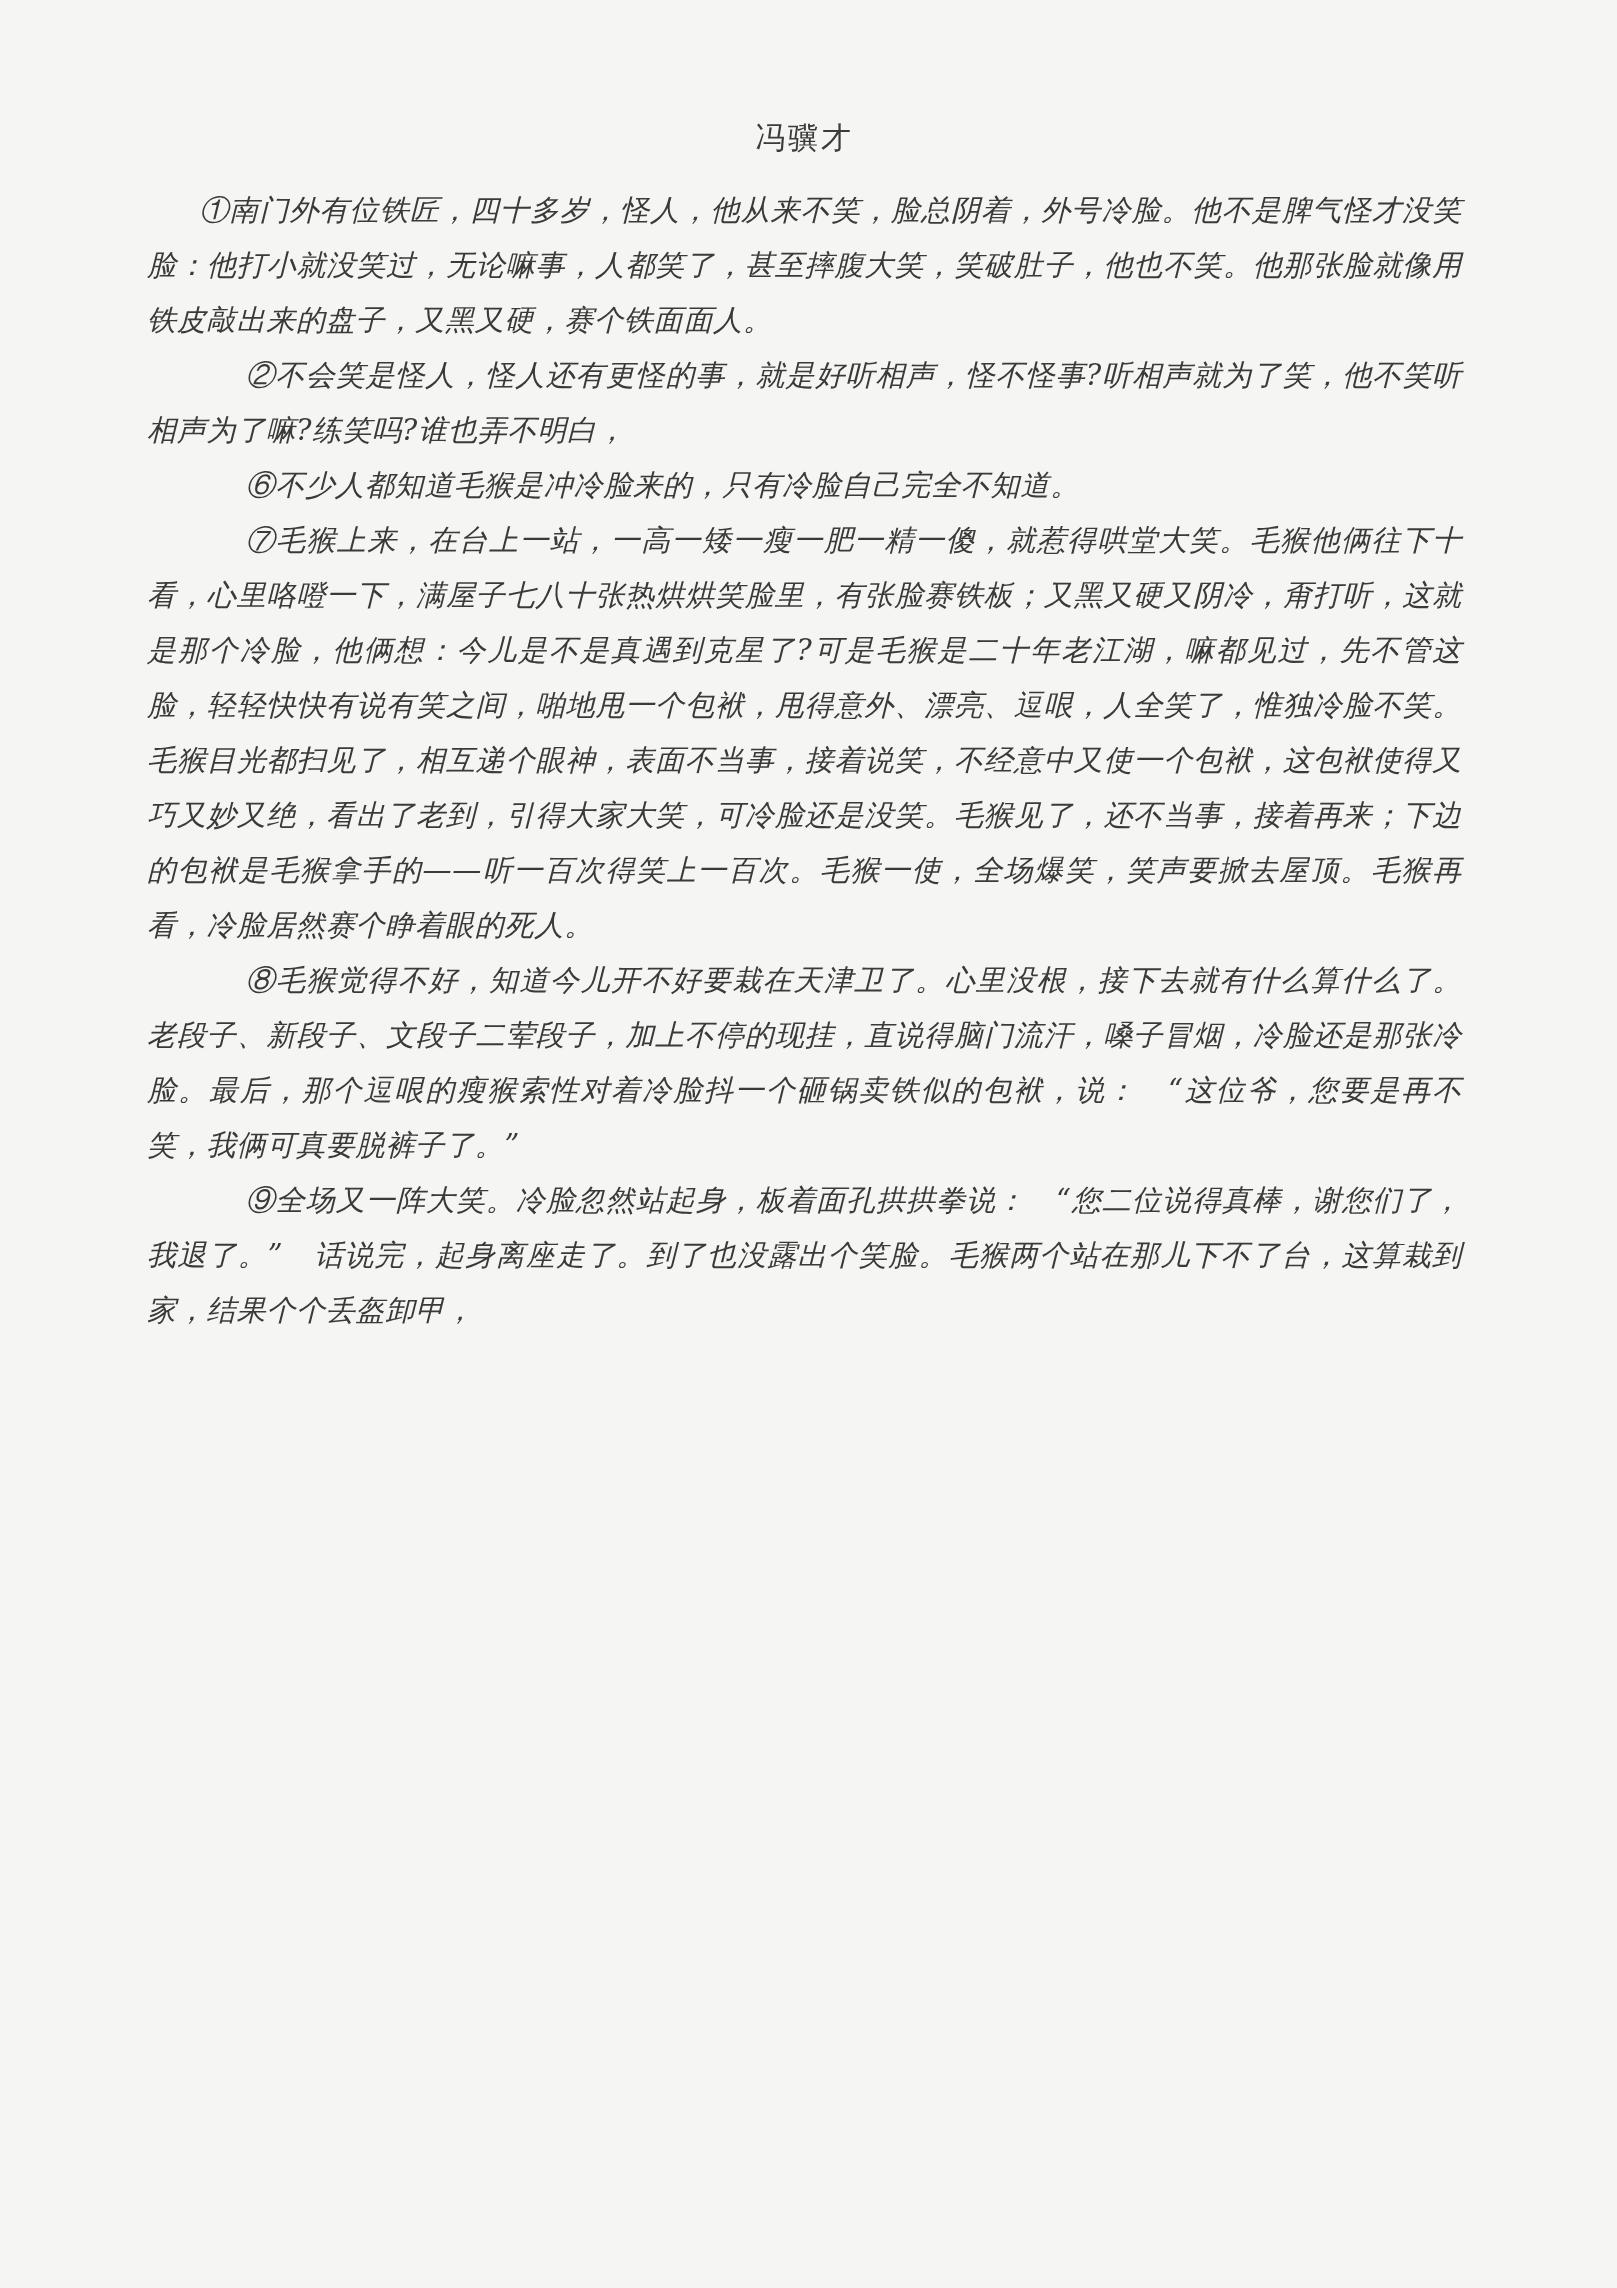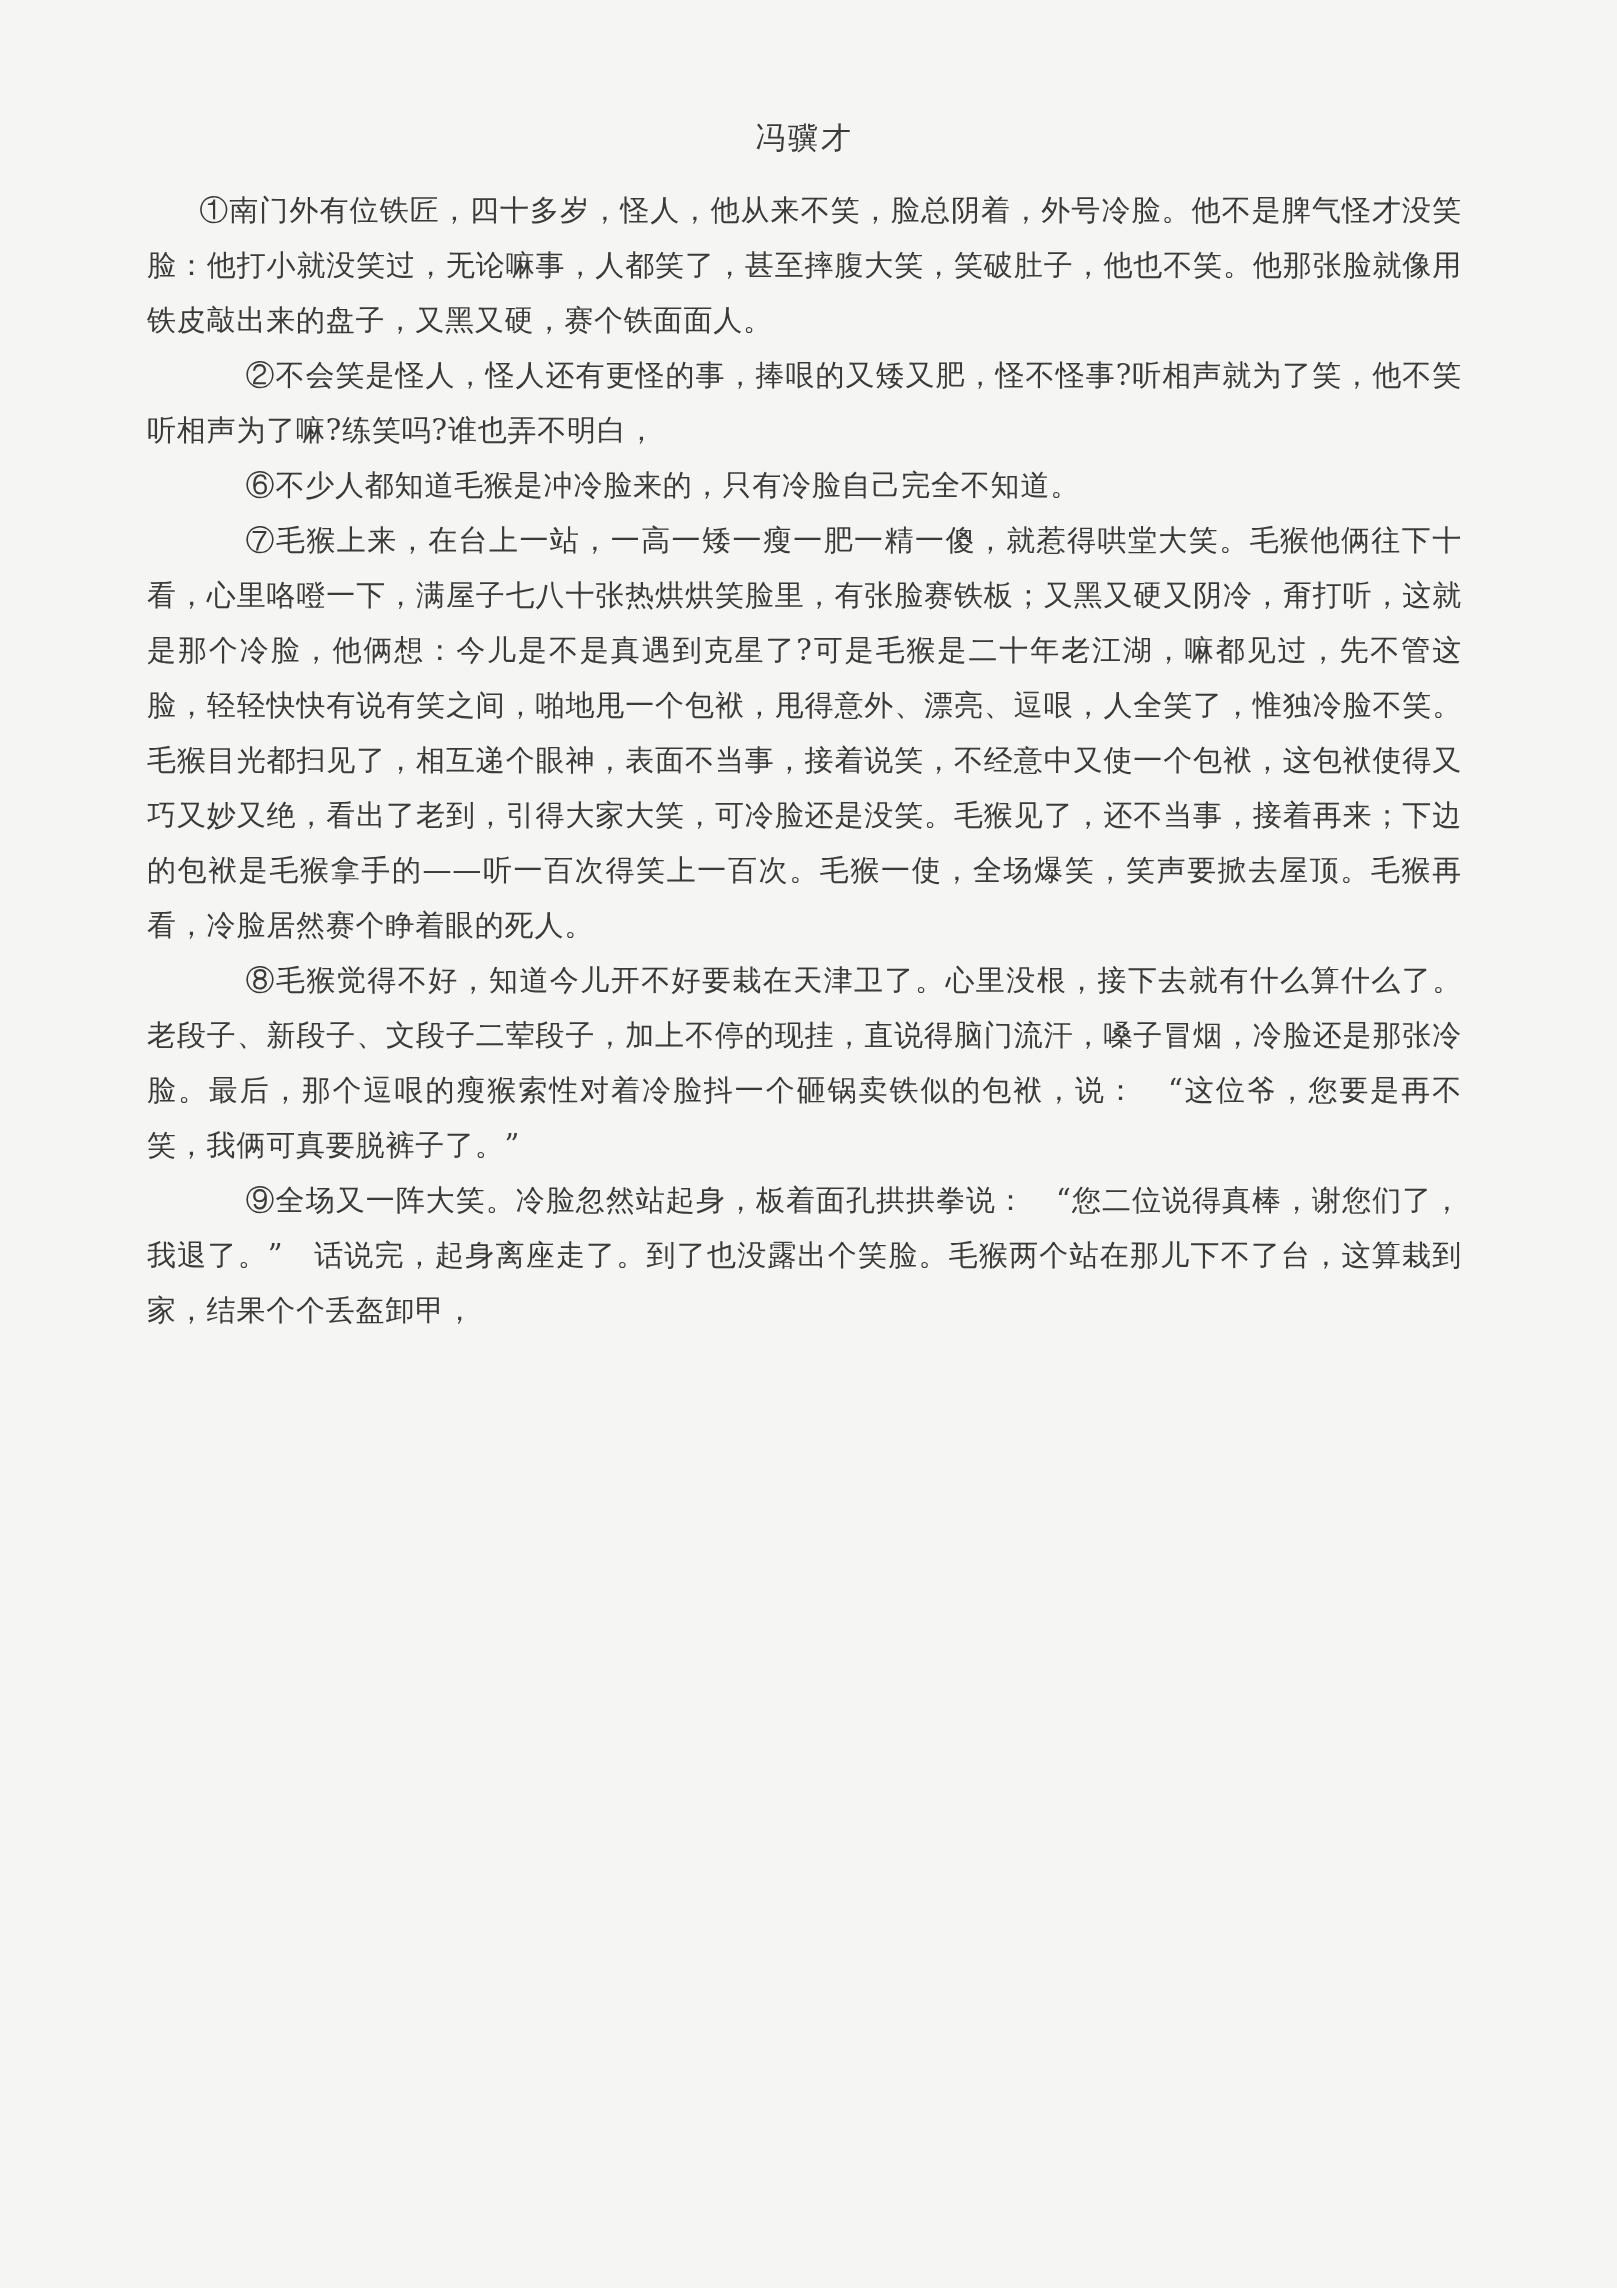--- a/index.html
+++ b/index.html
@@ -30,32 +30,33 @@
     line-height: 39px;
   }
   .body-text p {
     margin: 0;
     font-size: 29px;
     line-height: 55px;
     color: #3a3a3a;
     text-align: justify;
     letter-spacing: 0.8px;
     word-break: break-all;
+    font-style: italic;
   }
   .body-text p.indent-sm { text-indent: 1.8em; }
   .body-text p.indent-lg { text-indent: 3.4em; }
 </style>
 </head>
 <body>
 
 <div class="page">
   <h1 class="title">冯骥才</h1>
 
   <div class="body-text">
     <p class="indent-sm">①南门外有位铁匠，四十多岁，怪人，他从来不笑，脸总阴着，外号冷脸。他不是脾气怪才没笑脸：他打小就没笑过，无论嘛事，人都笑了，甚至摔腹大笑，笑破肚子，他也不笑。他那张脸就像用铁皮敲出来的盘子，又黑又硬，赛个铁面面人。</p>
-    <p class="indent-lg">②不会笑是怪人，怪人还有更怪的事，捧哏的又矮又肥，怪不怪事?听相声就为了笑，他不笑听相声为了嘛?练笑吗?谁也弄不明白，</p>
+    <p class="indent-lg">②不会笑是怪人，怪人还有更怪的事，就是好听相声，怪不怪事?听相声就为了笑，他不笑听相声为了嘛?练笑吗?谁也弄不明白，</p>
     <p class="indent-lg">⑥不少人都知道毛猴是冲冷脸来的，只有冷脸自己完全不知道。</p>
     <p class="indent-lg">⑦毛猴上来，在台上一站，一高一矮一瘦一肥一精一傻，就惹得哄堂大笑。毛猴他俩往下十看，心里咯噔一下，满屋子七八十张热烘烘笑脸里，有张脸赛铁板；又黑又硬又阴冷，甭打听，这就是那个冷脸，他俩想：今儿是不是真遇到克星了?可是毛猴是二十年老江湖，嘛都见过，先不管这脸，轻轻快快有说有笑之间，啪地甩一个包袱，甩得意外、漂亮、逗哏，人全笑了，惟独冷脸不笑。毛猴目光都扫见了，相互递个眼神，表面不当事，接着说笑，不经意中又使一个包袱，这包袱使得又巧又妙又绝，看出了老到，引得大家大笑，可冷脸还是没笑。毛猴见了，还不当事，接着再来；下边的包袱是毛猴拿手的——听一百次得笑上一百次。毛猴一使，全场爆笑，笑声要掀去屋顶。毛猴再看，冷脸居然赛个睁着眼的死人。</p>
     <p class="indent-lg">⑧毛猴觉得不好，知道今儿开不好要栽在天津卫了。心里没根，接下去就有什么算什么了。老段子、新段子、文段子二荤段子，加上不停的现挂，直说得脑门流汗，嗓子冒烟，冷脸还是那张冷脸。最后，那个逗哏的瘦猴索性对着冷脸抖一个砸锅卖铁似的包袱，说：　“这位爷，您要是再不笑，我俩可真要脱裤子了。”</p>
     <p class="indent-lg">⑨全场又一阵大笑。冷脸忽然站起身，板着面孔拱拱拳说：　“您二位说得真棒，谢您们了，我退了。”　话说完，起身离座走了。到了也没露出个笑脸。毛猴两个站在那儿下不了台，这算栽到家，结果个个丢盔卸甲，</p>
   </div>
 </div>
 
 
 </body></html>

